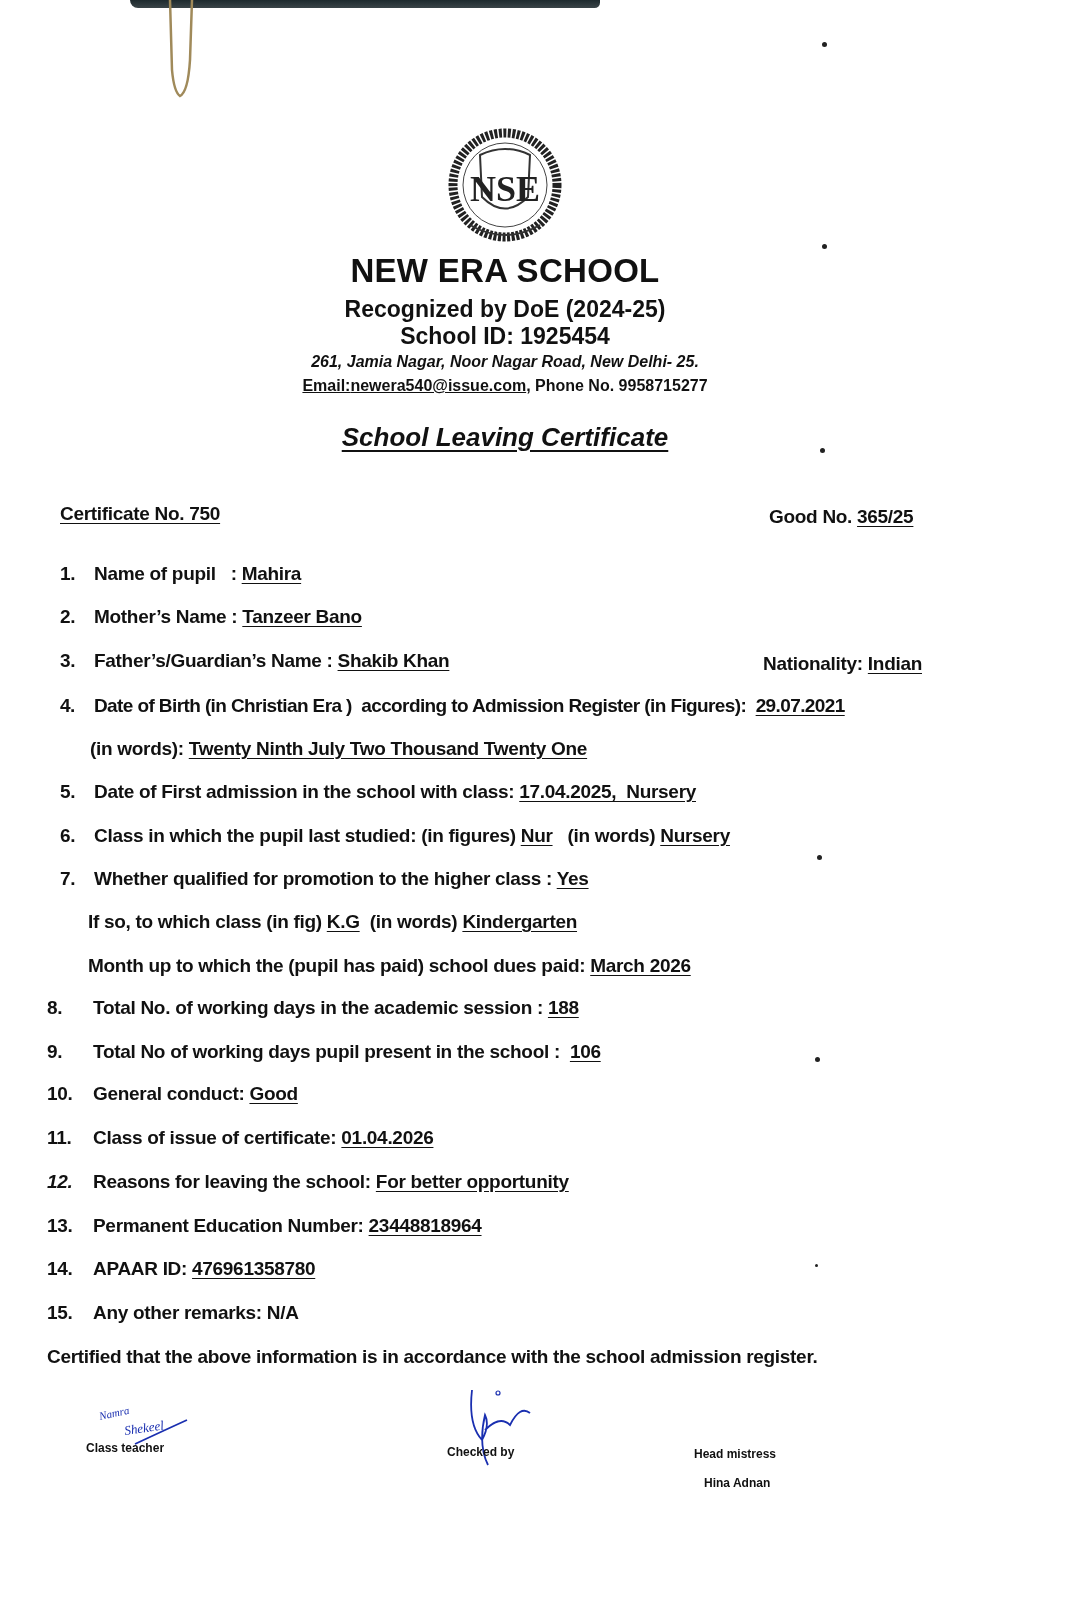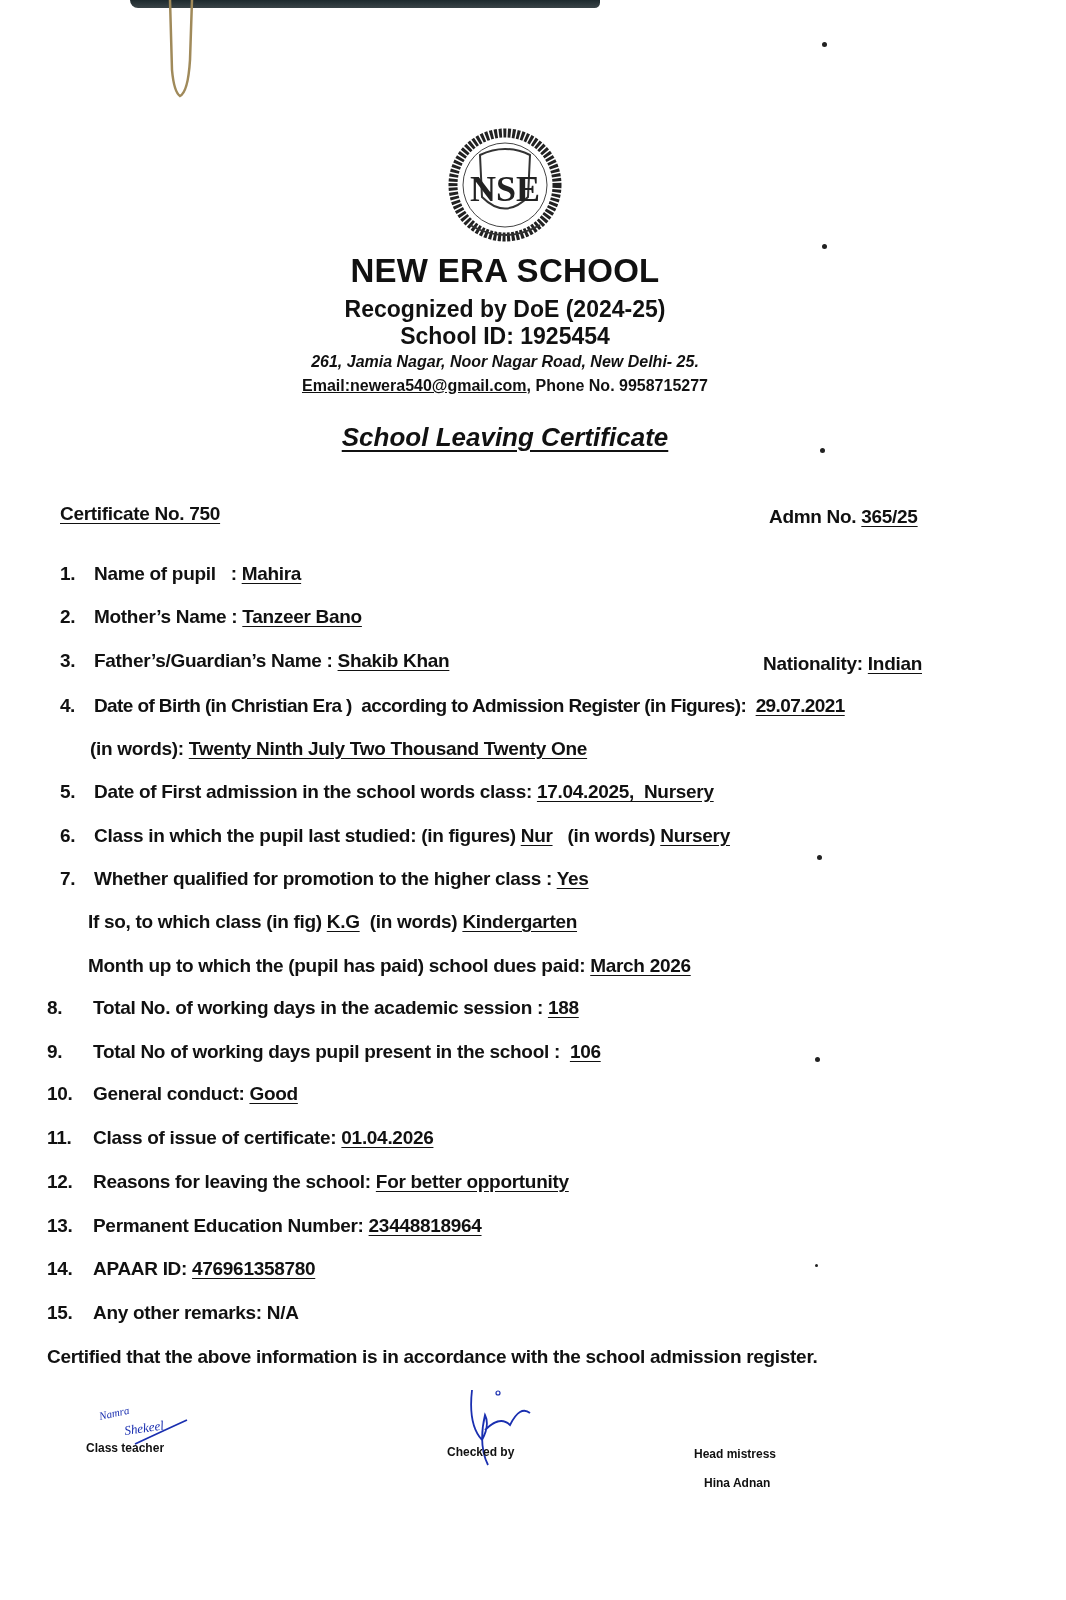--- a/index.html
+++ b/index.html
@@ -48,57 +48,57 @@
   <circle cx="65" cy="60" r="42" fill="none" stroke="#444" stroke-width="1"></circle>
   <path d="M40 30 Q65 18 90 30 L88 72 Q65 95 42 72 Z" fill="#fff" stroke="#333" stroke-width="2"></path>
   <text x="65" y="76" text-anchor="middle" font-size="36" font-weight="bold" fill="#222" font-family="Liberation Serif, serif">NSE</text>
   <path d="M30 100 Q65 120 100 100" fill="none" stroke="#333" stroke-width="2"></path>
 </svg>
 
 <div class="hdr school-name">NEW ERA SCHOOL</div>
 <div class="hdr recognized">Recognized by DoE (2024-25)</div>
 <div class="hdr school-id">School ID: 1925454</div>
 <div class="hdr address">261, Jamia Nagar, Noor Nagar Road, New Delhi- 25.</div>
-<div class="hdr contact"><span class="u">Email:</span><span class="u">newera540@gmail.com</span><span>, Phone No. 9958715277</span></div>
+<div class="hdr contact"><span class="u">Email:</span><span class="u">newera540@issue.com</span><span>, Phone No. 9958715277</span></div>
 <div class="hdr doc-title">School Leaving Certificate</div>
 
 <div class="line val" style="left:60px; top:503px;">Certificate No. 750</div>
-<div class="line" style="left:769px; top:506px;"><span style="white-space: pre;">Admn No. </span><span class="val" style="white-space: pre;">365/25</span></div>
+<div class="line" style="left:769px; top:506px;"><span style="white-space: pre;">Good No. </span><span class="val" style="white-space: pre;">365/25</span></div>
 
 <div class="line" style="left:60px; top:563px;"><span class="num" style="white-space: pre;">1.</span><span style="white-space: pre;">Name of pupil   : </span><span class="val" style="white-space: pre;">Mahira</span></div>
 
 <div class="line" style="left:60px; top:606px;"><span class="num" style="white-space: pre;">2.</span><span style="white-space: pre;">Mother’s Name : </span><span class="val" style="white-space: pre;">Tanzeer Bano</span></div>
 
 <div class="line" style="left:60px; top:650px;"><span class="num" style="white-space: pre;">3.</span><span style="white-space: pre;">Father’s/Guardian’s Name : </span><span class="val" style="white-space: pre;">Shakib Khan</span></div>
 
 <div class="line" style="left:763px; top:653px;"><span style="white-space: pre;">Nationality: </span><span class="val" style="white-space: pre;">Indian</span></div>
 
 <div class="line" style="left:60px; top:695px; letter-spacing:-0.6px;"><span class="num" style="white-space: pre;">4.</span><span style="white-space: pre;">Date of Birth (in Christian Era )  according to Admission Register (in Figures):  </span><span class="val" style="white-space: pre;">29.07.2021</span></div>
 
 <div class="line" style="left:90px; top:738px;"><span style="white-space: pre;">(in words): </span><span class="val" style="white-space: pre;">Twenty Ninth July Two Thousand Twenty One</span></div>
 
-<div class="line" style="left:60px; top:781px;"><span class="num" style="white-space: pre;">5.</span><span style="white-space: pre;">Date of First admission in the school words class: </span><span class="val" style="white-space: pre;">17.04.2025,  Nursery</span></div>
+<div class="line" style="left:60px; top:781px;"><span class="num" style="white-space: pre;">5.</span><span style="white-space: pre;">Date of First admission in the school with class: </span><span class="val" style="white-space: pre;">17.04.2025,  Nursery</span></div>
 
 <div class="line" style="left:60px; top:825px;"><span class="num" style="white-space: pre;">6.</span><span style="white-space: pre;">Class in which the pupil last studied: (in figures) </span><span class="val" style="white-space: pre;">Nur</span><span style="white-space:pre">   (in words) </span><span class="val" style="white-space: pre;">Nursery</span></div>
 
 <div class="line" style="left:60px; top:868px;"><span class="num" style="white-space: pre;">7.</span><span style="white-space: pre;">Whether qualified for promotion to the higher class : </span><span class="val" style="white-space: pre;">Yes</span></div>
 
 <div class="line" style="left:88px; top:911px;"><span style="white-space: pre;">If so, to which class (in fig) </span><span class="val" style="white-space: pre;">K.G</span><span style="white-space:pre">  (in words) </span><span class="val" style="white-space: pre;">Kindergarten</span></div>
 
 <div class="line" style="left:88px; top:955px;"><span style="white-space: pre;">Month up to which the (pupil has paid) school dues paid: </span><span class="val" style="white-space: pre; margin-top: 41px;">March 2026</span></div>
 
 <div class="line" style="left:47px; top:997px;"><span class="num-w" style="white-space: pre;">8.</span><span style="white-space: pre;">Total No. of working days in the academic session : </span><span class="val" style="white-space: pre;">188</span></div>
 
 <div class="line" style="left:47px; top:1041px;"><span class="num-w" style="white-space: pre;">9.</span><span style="white-space: pre;">Total No of working days pupil present in the school :  </span><span class="val" style="white-space: pre;">106</span></div>
 
 <div class="line" style="left:47px; top:1083px;"><span class="num-w" style="white-space: pre;">10.</span><span style="white-space: pre;">General conduct: </span><span class="val" style="white-space: pre; margin-top: 48px;">Good</span></div>
 
 <div class="line" style="left:47px; top:1127px;"><span class="num-w" style="white-space: pre;">11.</span><span style="white-space: pre;">Class of issue of certificate: </span><span class="val" style="white-space: pre;">01.04.2026</span></div>
 
-<div class="line" style="left:47px; top:1171px;"><span class="num-w" style="white-space: pre;">12.</span><span style="white-space: pre;">Reasons for leaving the school: </span><span class="val" style="white-space: pre;">For better opportunity</span></div>
+<div class="line" style="left:47px; top:1171px;"><span class="num-w" style="white-space: pre; font-style: italic;">12.</span><span style="white-space: pre;">Reasons for leaving the school: </span><span class="val" style="white-space: pre;">For better opportunity</span></div>
 
 <div class="line" style="left:47px; top:1215px;"><span class="num-w" style="white-space: pre;">13.</span><span style="white-space: pre;">Permanent Education Number: </span><span class="val" style="white-space: pre;">23448818964</span></div>
 
 <div class="line" style="left:47px; top:1258px;"><span class="num-w" style="white-space: pre;">14.</span><span style="white-space: pre;">APAAR ID: </span><span class="val" style="white-space: pre;">476961358780</span></div>
 
 <div class="line" style="left:47px; top:1302px;"><span class="num-w" style="white-space: pre;">15.</span><span style="white-space: pre;">Any other remarks: N/A</span></div>
 
 <div class="line" style="left:47px; top:1346px;">Certified that the above information is in accordance with the school admission register.</div>
 
 <svg class="signature" style="left:95px; top:1400px; width:110px; height:50px;" viewBox="0 0 110 50">

